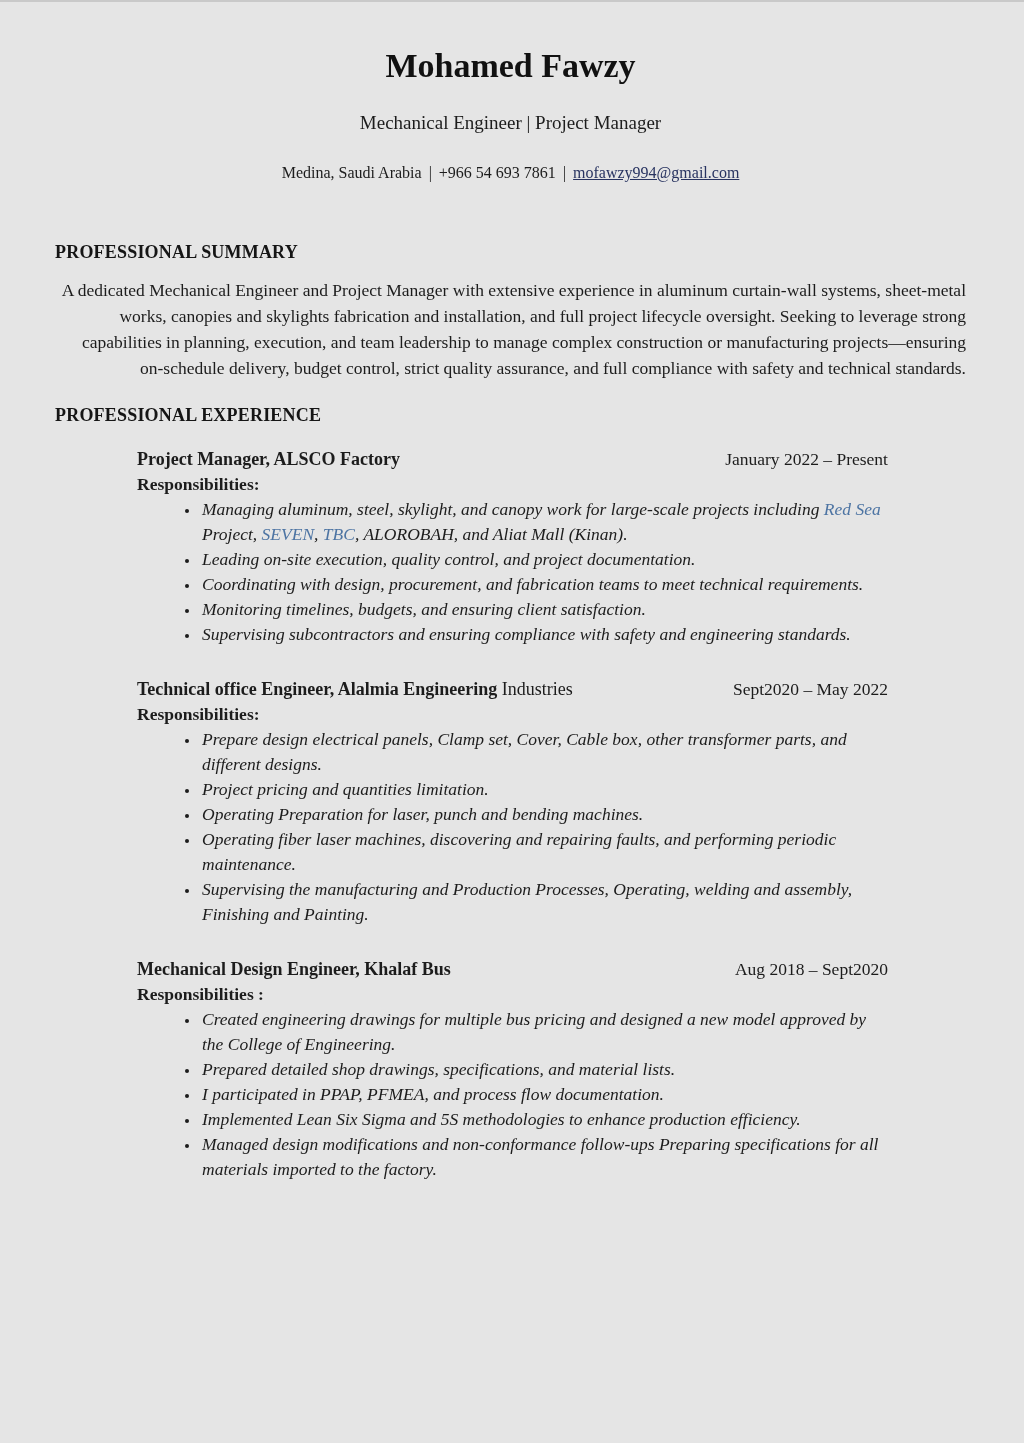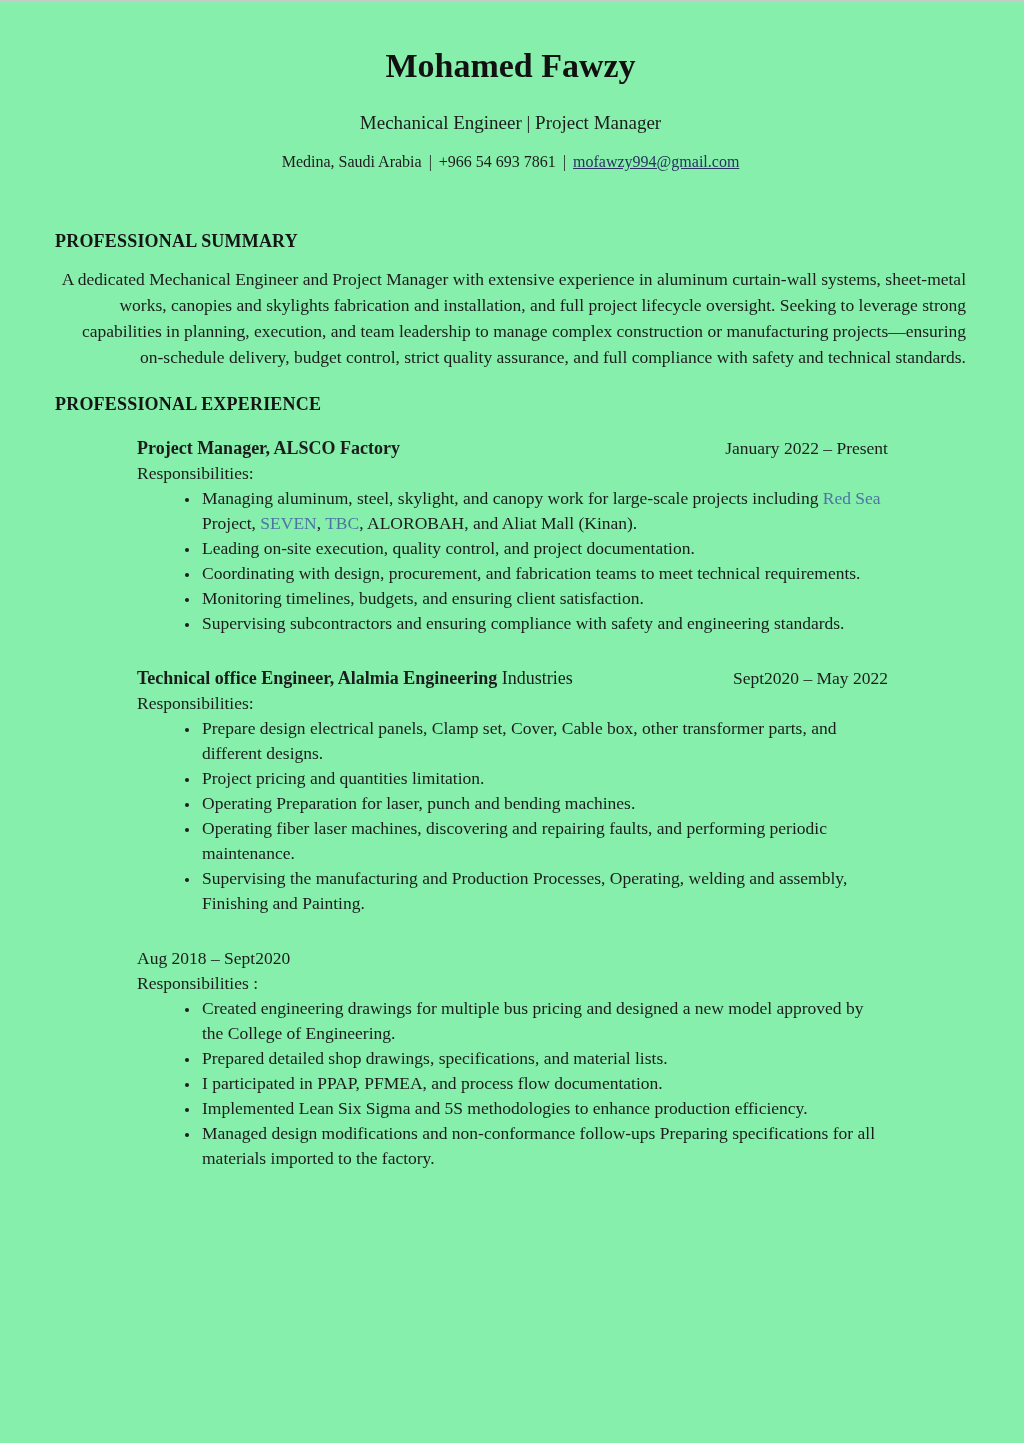--- a/index.html
+++ b/index.html
@@ -1,20 +1,20 @@
 <!DOCTYPE html>
 <html><head>
 <meta charset="utf-8">
 <style>
   html, body { margin: 0; padding: 0; background: #ffffff; }
   .page {
     width: 1024px;
     height: 1443px;
     box-sizing: border-box;
-    background: #86efac;
+    background: #e5e5e5;
     border-top: 2px solid #c9c9c9;
     padding: 44px 58px 0 55px;
     font-family: "Liberation Serif", serif;
     color: #1c1c1c;
     overflow: hidden;
   }
 
   
   .hdr { text-align: center; }
   .name {
@@ -24,21 +24,21 @@
     line-height: 40px;
     color: #111111;
   }
   .role {
     font-size: 19px;
     margin-top: 25px;
     line-height: 24px;
   }
   .contact {
     font-size: 16px;
-    margin-top: 16px;
+    margin-top: 27px;
     line-height: 22px;
   }
   .sep { margin: 0 7px; }
   .email-link {
     color: #283360;
     text-decoration: underline;
     cursor: pointer;
   }
 
   
@@ -66,30 +66,31 @@
     display: flex;
     justify-content: space-between;
     align-items: baseline;
     line-height: 25px;
     gap: 48px;
   }
   .job-title { font-size: 18px; }
   .job-title .b { font-weight: bold; }
   .job-dates { font-size: 17.5px; white-space: nowrap; }
   .job-subtitle { font-size: 17.5px; line-height: 25px; }
-  .resp-label { font-size: 17.5px; line-height: 25px; }
+  .resp-label { font-size: 17.5px; line-height: 25px; font-weight: bold; }
   .job ul {
     margin: 0;
     padding: 0 0 0 63px;
     list-style-type: disc;
   }
   .job li {
     font-size: 17.5px;
     line-height: 25px;
     padding-left: 2px;
+    font-style: italic;
   }
   .job li::marker { font-size: 14px; }
   .hl { color: #4d74a3; }
 </style>
 </head>
 <body>
 
 <div class="page">
 
   <header class="hdr">
@@ -135,20 +136,21 @@
           <li><span>Prepare design electrical panels, Clamp set, Cover, Cable box, other transformer parts, and different designs.</span></li>
           <li><span>Project pricing and quantities limitation.</span></li>
           <li><span>Operating Preparation for laser, punch and bending machines.</span></li>
           <li><span>Operating fiber laser machines, discovering and repairing faults, and performing periodic maintenance.</span></li>
           <li><span>Supervising the manufacturing and Production Processes, Operating, welding and assembly, Finishing and Painting.</span></li>
         </ul>
       </article>
 
       <article class="job">
         <div class="job-head">
+          <div class="job-title"><span class="b">Mechanical Design Engineer, Khalaf Bus</span><span></span></div>
           <div class="job-dates">Aug 2018 – Sept2020</div>
         </div>
         <div class="resp-label">Responsibilities :</div>
         <ul>
           <li><span>Created engineering drawings for multiple bus pricing and designed a new model approved by the College of Engineering.</span></li>
           <li><span>Prepared detailed shop drawings, specifications, and material lists.</span></li>
           <li><span>I participated in PPAP, PFMEA, and process flow documentation.</span></li>
           <li><span>Implemented Lean Six Sigma and 5S methodologies to enhance production efficiency.</span></li>
           <li><span>Managed design modifications and non-conformance follow-ups Preparing specifications for all materials imported to the factory.</span></li>
         </ul>

